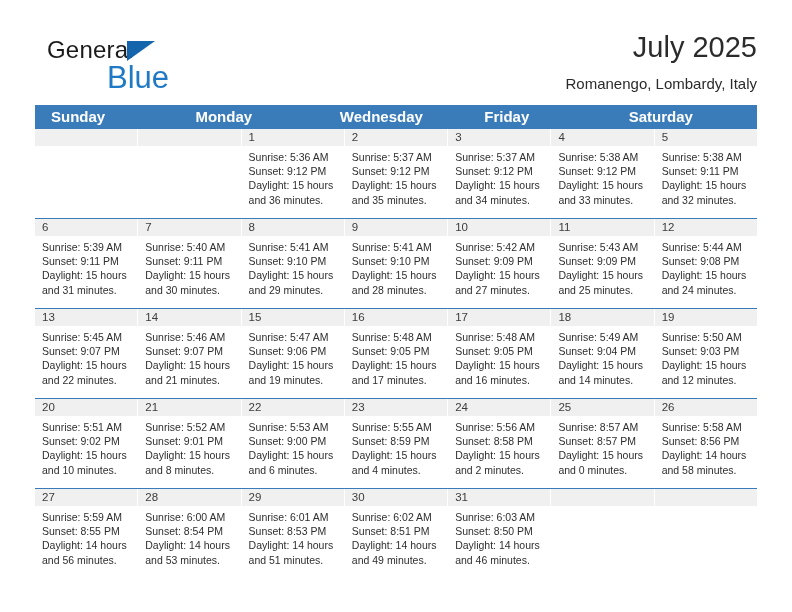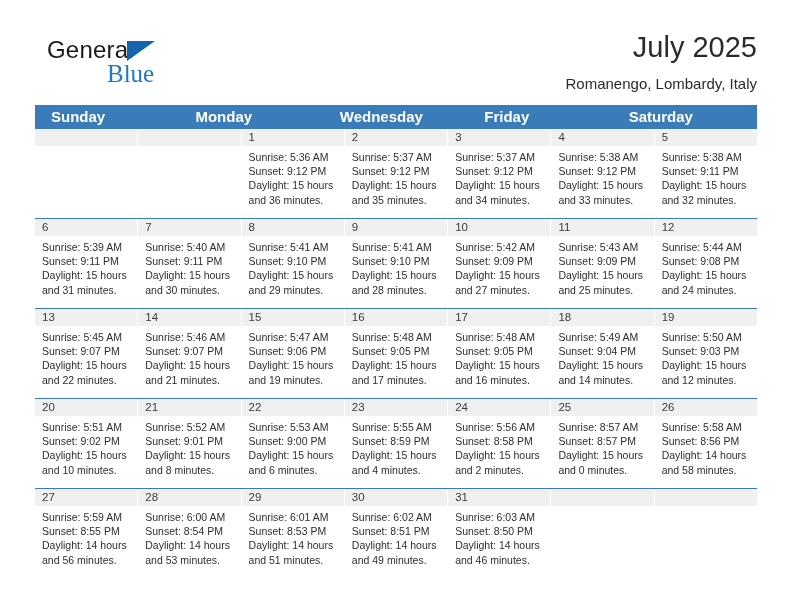--- a/index.html
+++ b/index.html
@@ -51,23 +51,23 @@
     top: 5px;
     width: 0;
     height: 0;
     border-top: 20px solid #1565ad;
     border-right: 28px solid transparent;
   }
   .brand-blue {
     position: absolute;
     left: 60px;
     top: 24px;
-    font-size: 25px;
+    font-size: 31px;
     color: #1f79c4;
-    font-family: Liberation Serif, serif;
+    font-family: Liberation Sans, sans-serif;
   }
 
   .title-block {
     position: absolute;
     right: 0;
     top: 0;
     text-align: right;
   }
   .cal-title {
     font-size: 29px;

